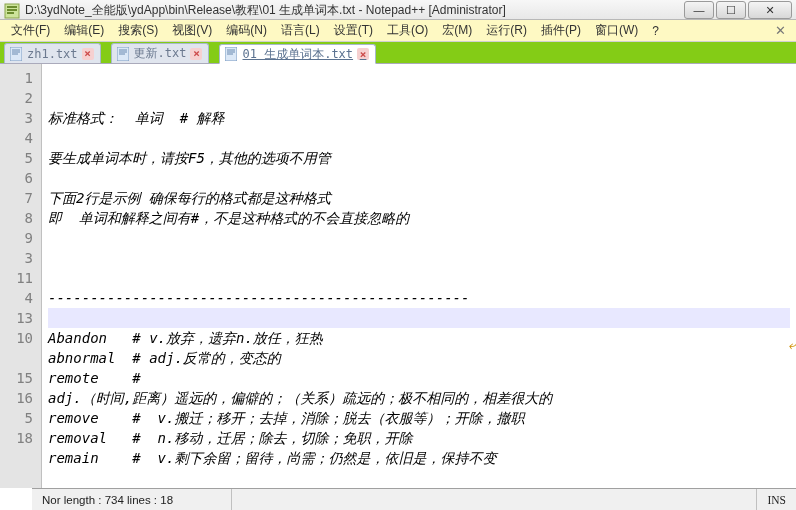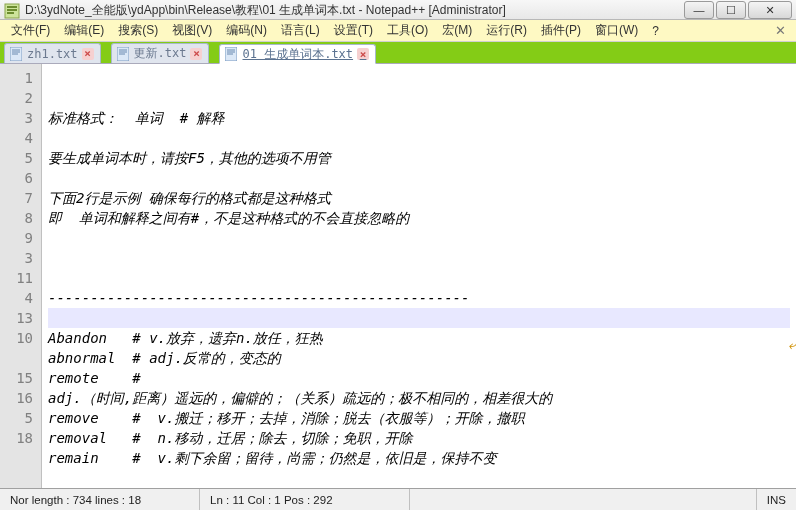--- a/index.html
+++ b/index.html
@@ -104,20 +104,21 @@
 .code .line { height:20px; }
 .code .current { background:#e8e8ff; }
 .pilcrow { position:absolute; right:0; top:270px; color:#d09000; font-size:14px;}
 .statusbar {
   height:22px;
   border-top:1px solid #a0a0a0;
   background:#f0f0f0;
   display:flex; align-items:center;
   font-size:11.5px;
   color:#222;
+  margin-left:32px;
 }
 .status-cell {
   padding:0 10px;
   border-right:1px solid #c0c0c0;
   height:100%;
   display:flex; align-items:center;
   white-space:nowrap;
 }
 .status-cell.grow { flex:0 0 auto; min-width:200px;}
 .status-spacer { flex:1; border-right:1px solid #c0c0c0; height:100%;}
@@ -221,16 +222,15 @@
       <div>5</div>
       <div>18</div>
     </div>
   <div class="code" id="code">
     <div class="line">标准格式：  单词  # 解释</div><div class="line"></div><div class="line">要生成单词本时，请按F5，其他的选项不用管</div><div class="line"></div><div class="line">下面2行是示例 确保每行的格式都是这种格式</div><div class="line">即  单词和解释之间有#，不是这种格式的不会直接忽略的</div><div class="line"></div><div class="line"></div><div class="line"></div><div class="line">--------------------------------------------------</div><div class="line current"> </div><div class="line">Abandon   # v.放弃，遗弃n.放任，狂热</div><div class="line">abnormal  # adj.反常的，变态的</div><div class="line">remote    #</div><div class="line">adj.（时间,距离）遥远的，偏僻的；（关系）疏远的；极不相同的，相差很大的</div><div class="line">remove    #  v.搬迁；移开；去掉，消除；脱去（衣服等）；开除，撤职</div><div class="line">removal   #  n.移动，迁居；除去，切除；免职，开除</div><div class="line">remain    #  v.剩下余留；留待，尚需；仍然是，依旧是，保持不变</div><div class="line"></div><span class="pilcrow">⤶</span>
   </div>
 </div>
 
 <div class="statusbar">
   <div class="status-cell grow">Nor  length : 734     lines : 18</div>
-  <div class="status-cell" style="min-width:210px;">Ln : 11   Col : 1   Pos : 292</div>
   <div class="status-spacer"></div>
-  <div class="status-cell" style="border-right:none;">INS</div>
+  <div class="status-cell" style="border-right:none;font-family:Liberation Serif, serif;">INS</div>
 </div>
 
 </body></html>

